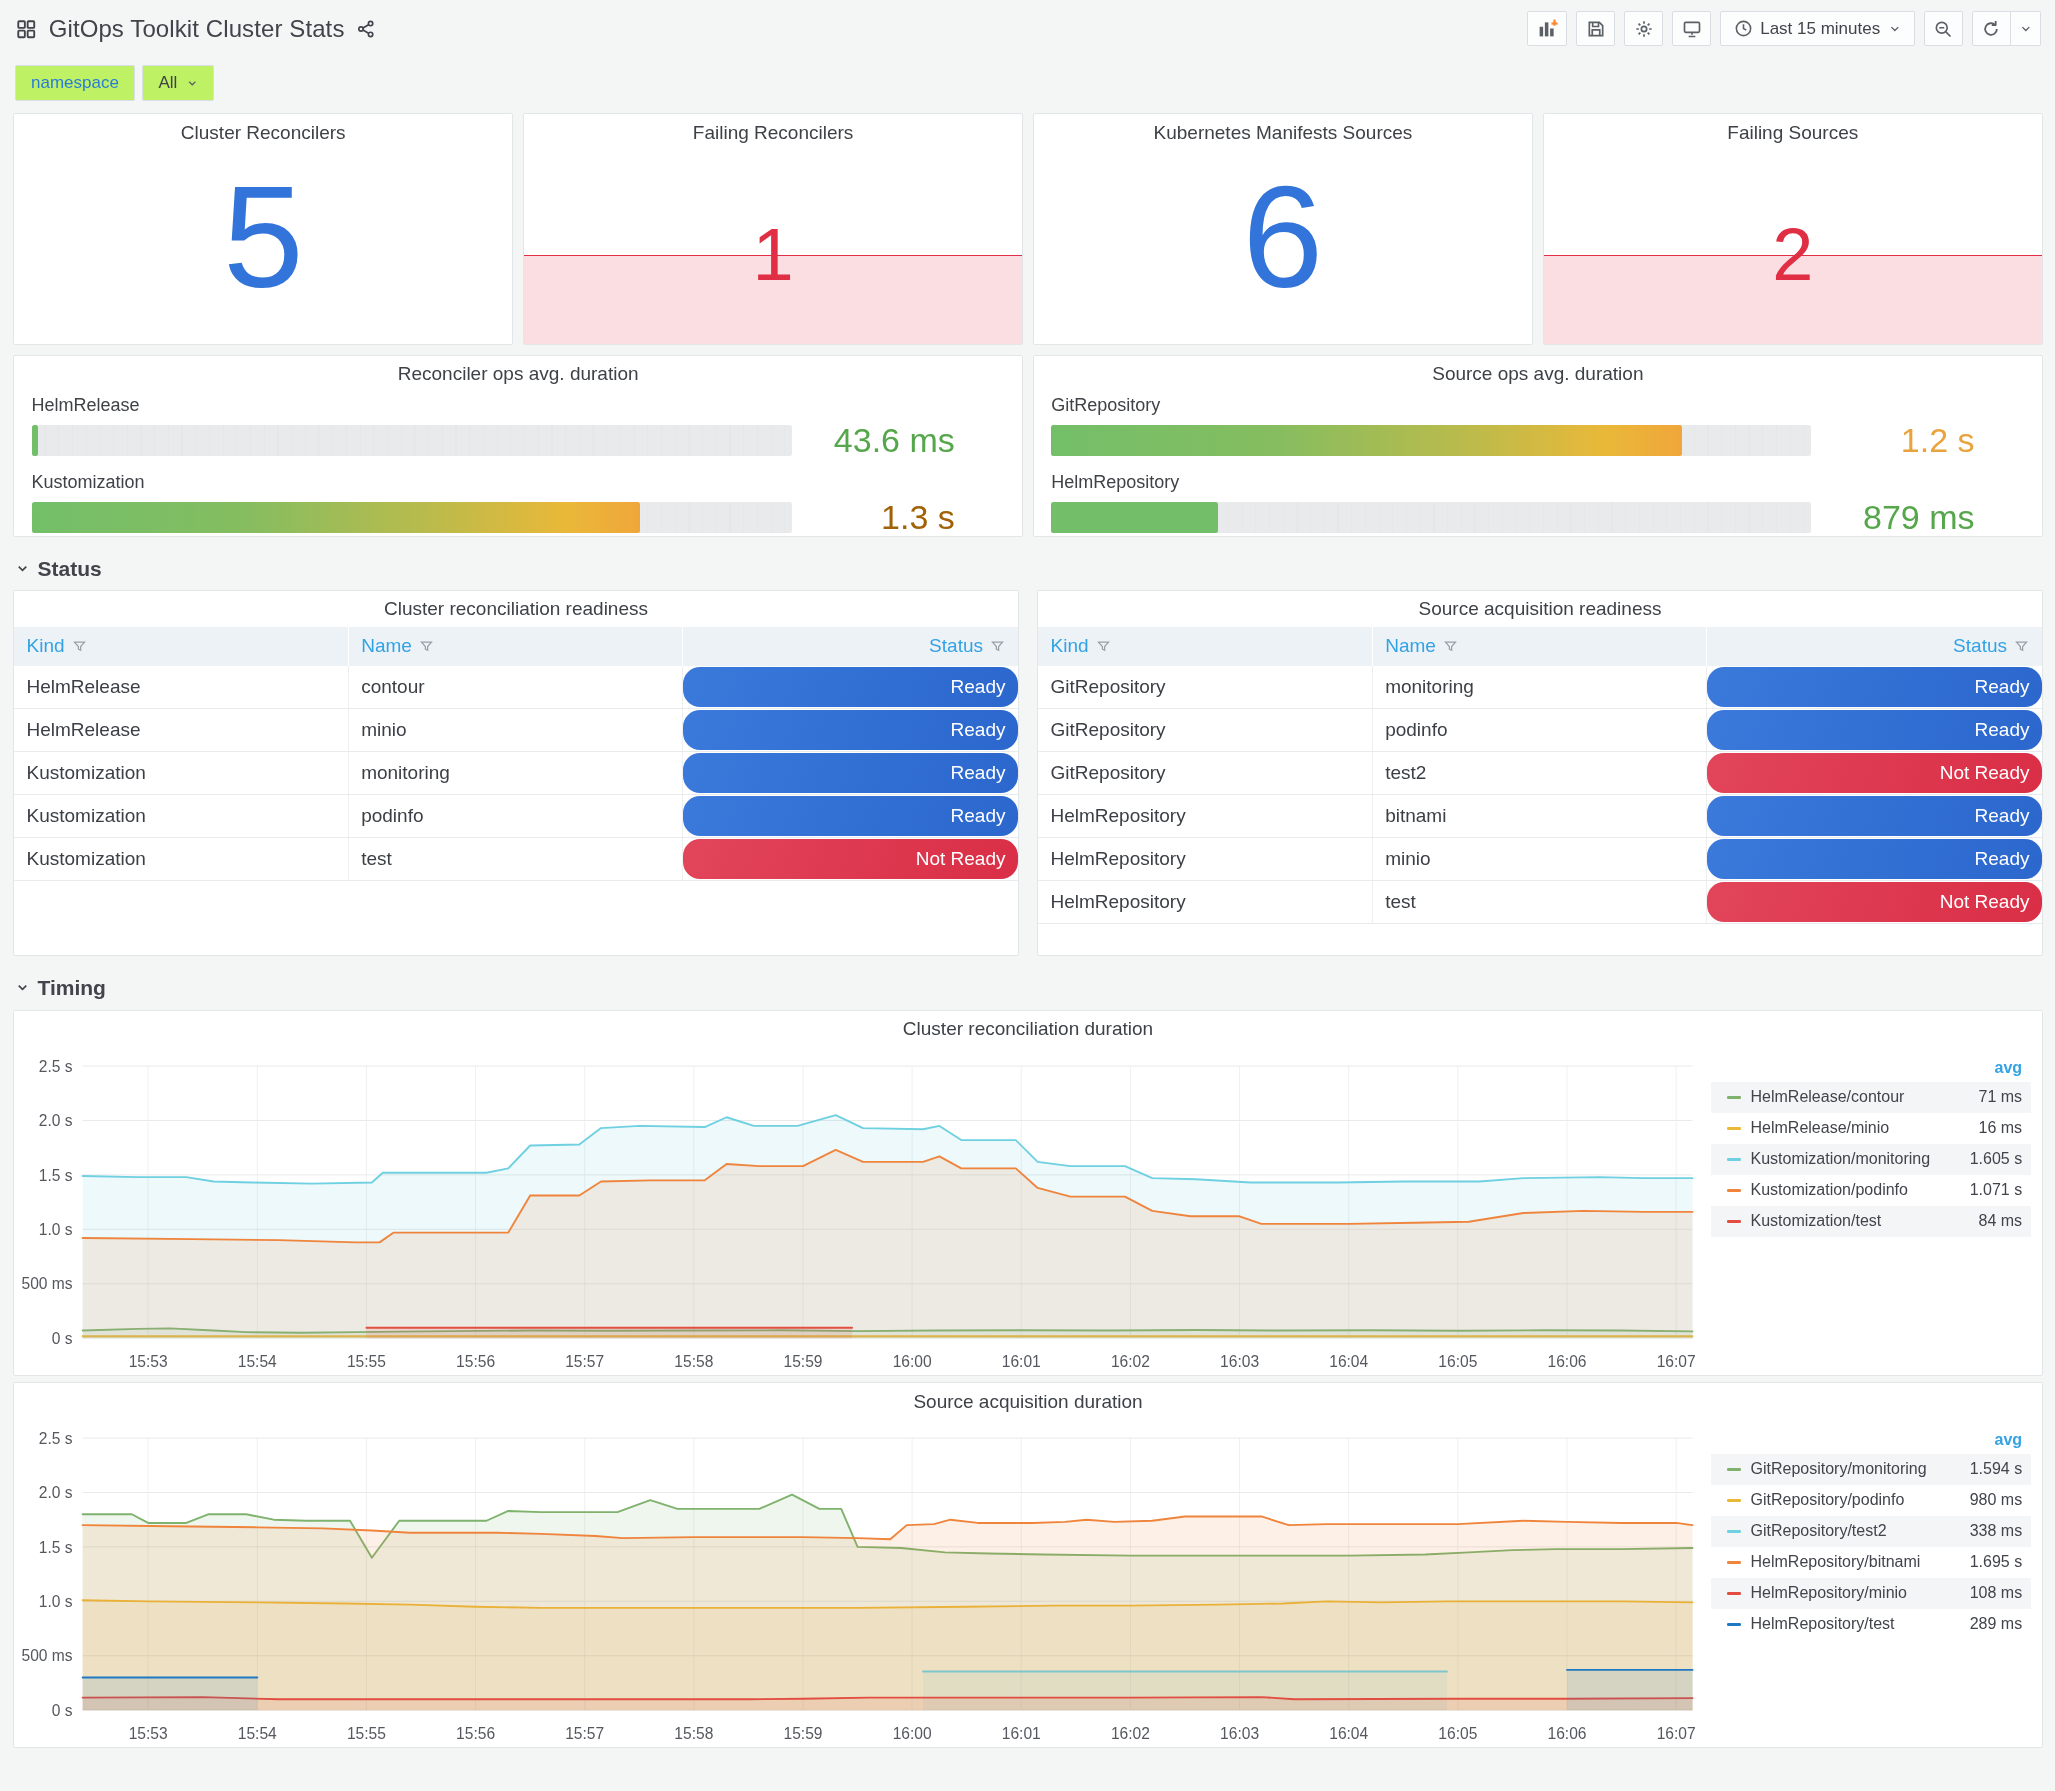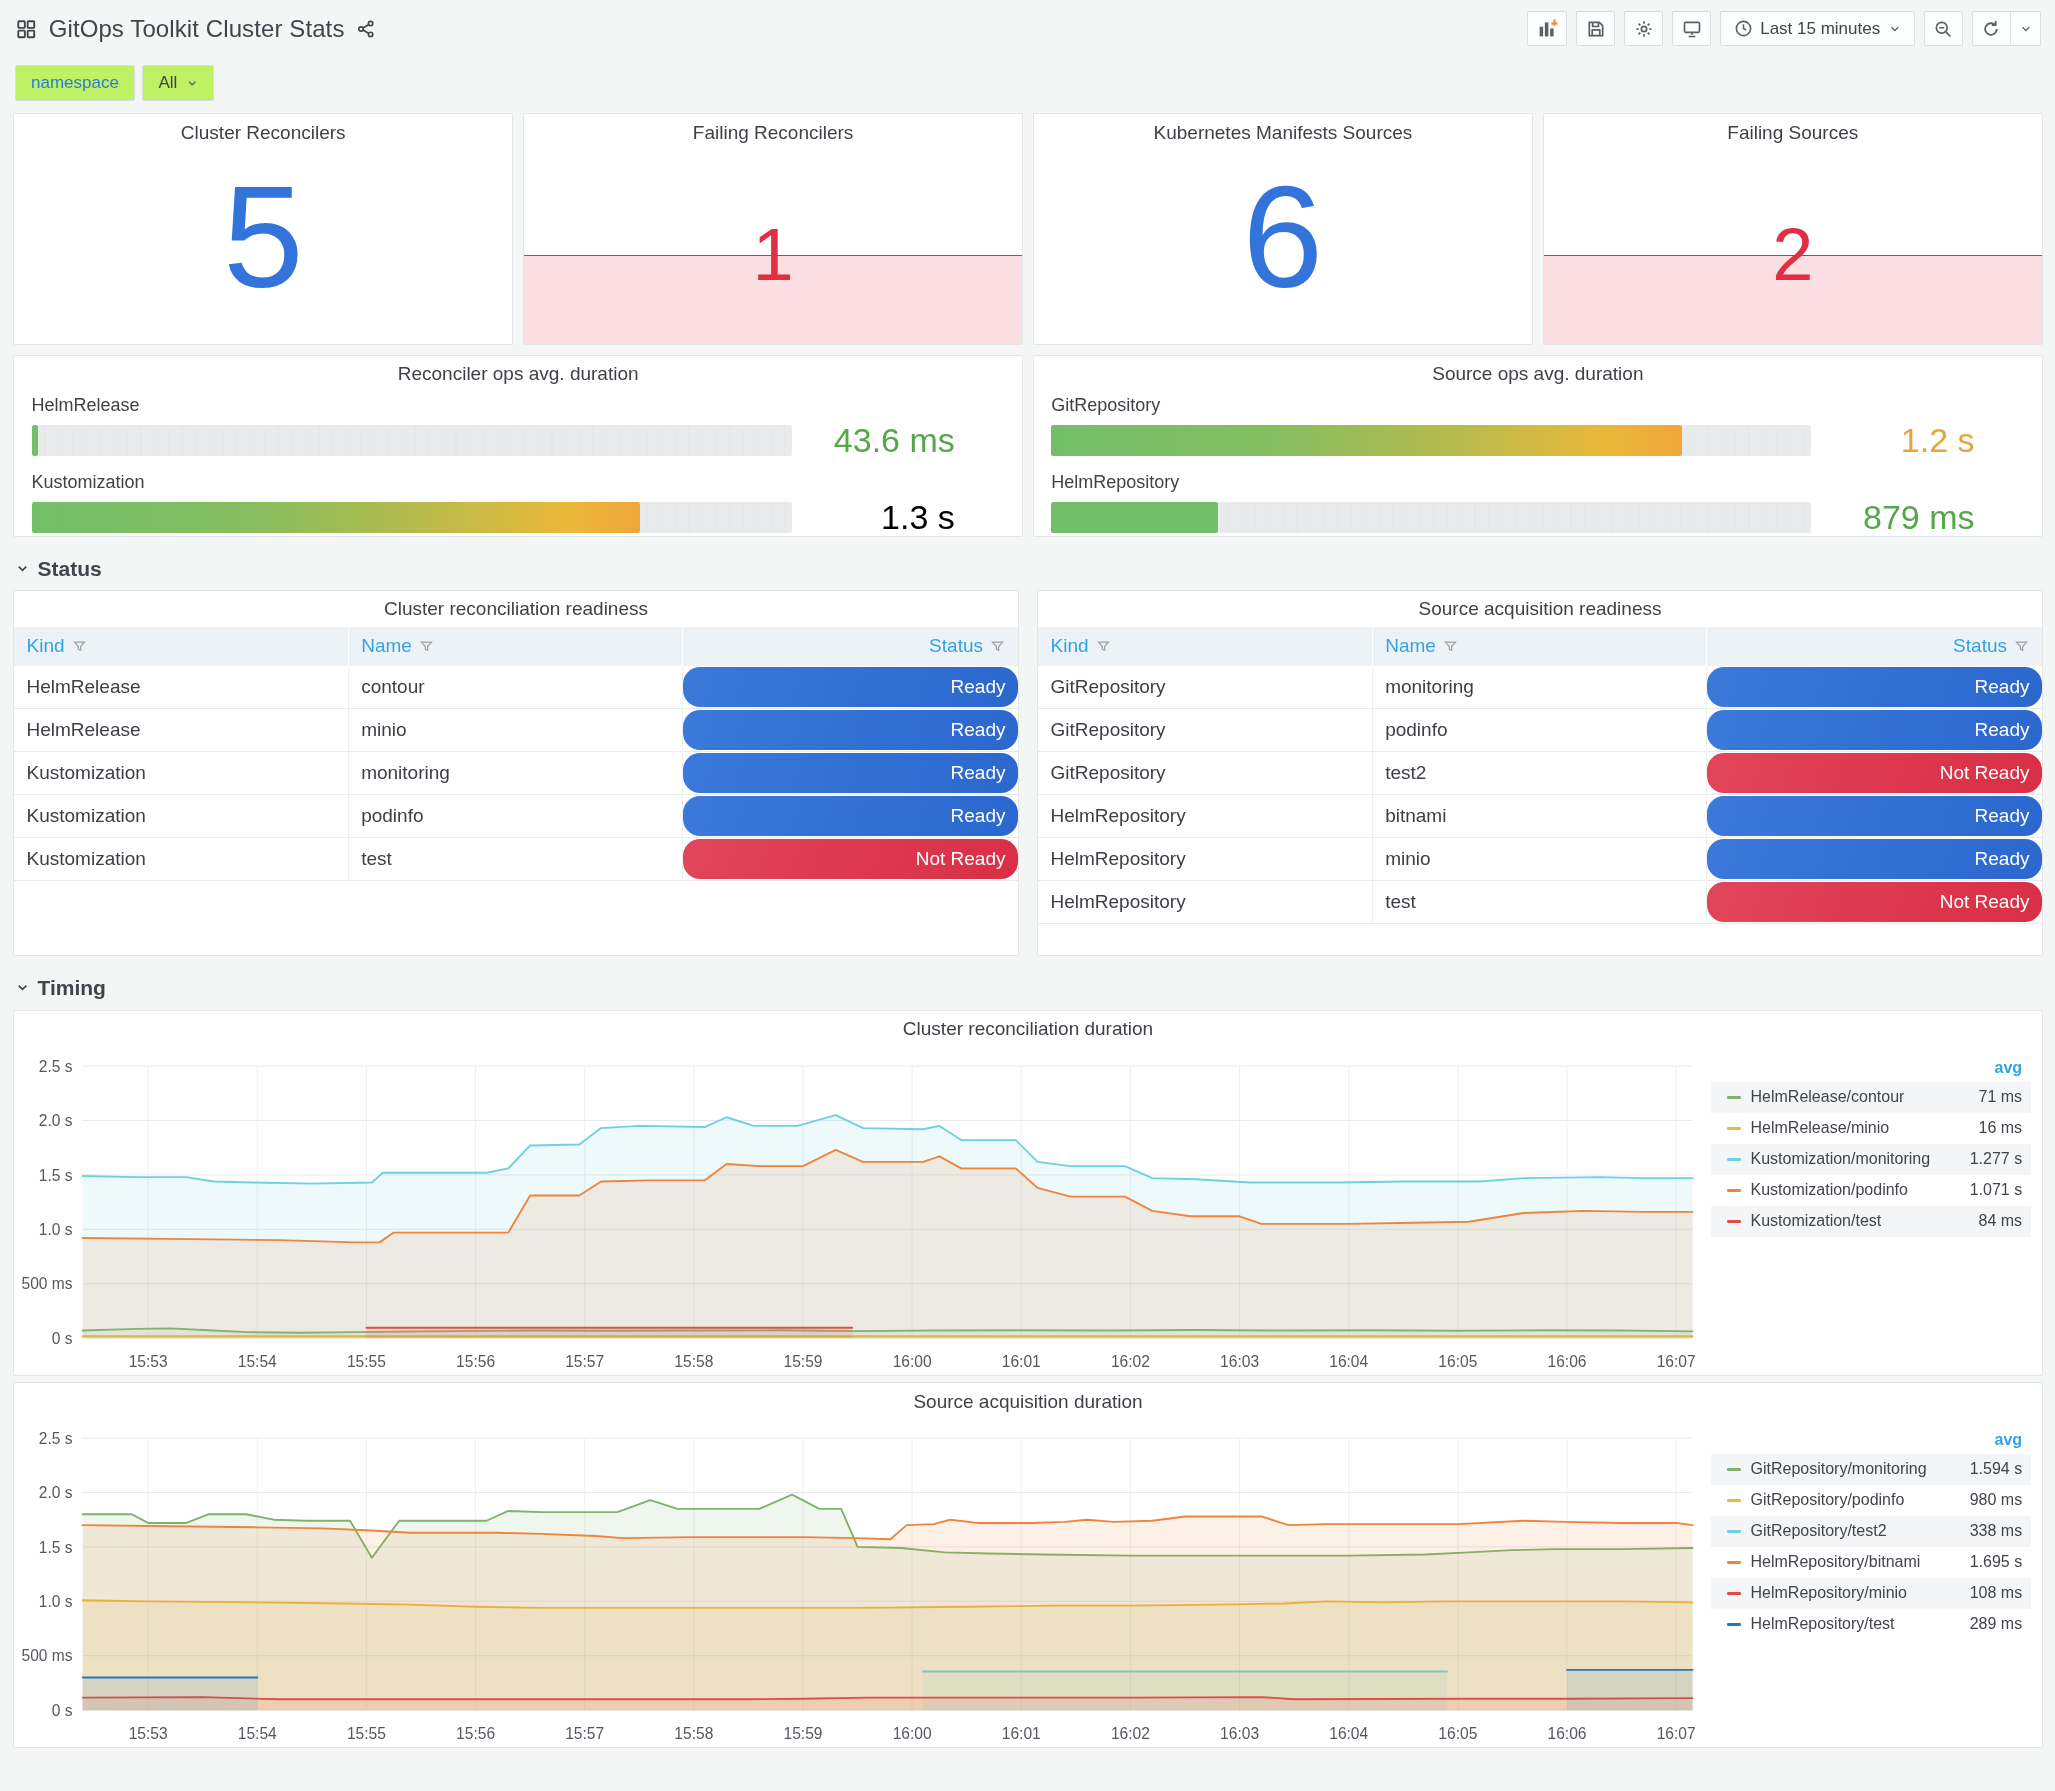--- a/index.html
+++ b/index.html
@@ -211,21 +211,21 @@
             <div class="gauge-value" style="color: rgb(86, 166, 75);">43.6 ms</div>
           </div>
         </div>
 
         <div class="gauge">
           <div class="gauge-label">Kustomization</div>
           <div class="gauge-bar-row">
             <div class="gauge-track">
               <div class="gauge-fill" data-fill="gradient" style="width: 80%;"></div>
             </div>
-            <div class="gauge-value" style="color: #000000;">1.3 s</div>
+            <div class="gauge-value" style="color: #a16207;">1.3 s</div>
           </div>
         </div>
       </div>
   </div>
   <div class="panel">
     <div class="panel-title">Source ops avg. duration</div>
     <div class="gauges">
 
         <div class="gauge">
           <div class="gauge-label">GitRepository</div>
@@ -477,21 +477,21 @@
 
         <div class="legend-row">
           <span class="swatch" style="background: rgb(234, 184, 57);"></span>
           <span class="legend-name">HelmRelease/minio</span>
           <span class="legend-val">16 ms</span>
         </div>
 
         <div class="legend-row">
           <span class="swatch" style="background: rgb(110, 208, 224);"></span>
           <span class="legend-name">Kustomization/monitoring</span>
-          <span class="legend-val">1.277 s</span>
+          <span class="legend-val">1.605 s</span>
         </div>
 
         <div class="legend-row">
           <span class="swatch" style="background: rgb(239, 132, 60);"></span>
           <span class="legend-name">Kustomization/podinfo</span>
           <span class="legend-val">1.071 s</span>
         </div>
 
         <div class="legend-row">
           <span class="swatch" style="background: rgb(226, 77, 66);"></span>

